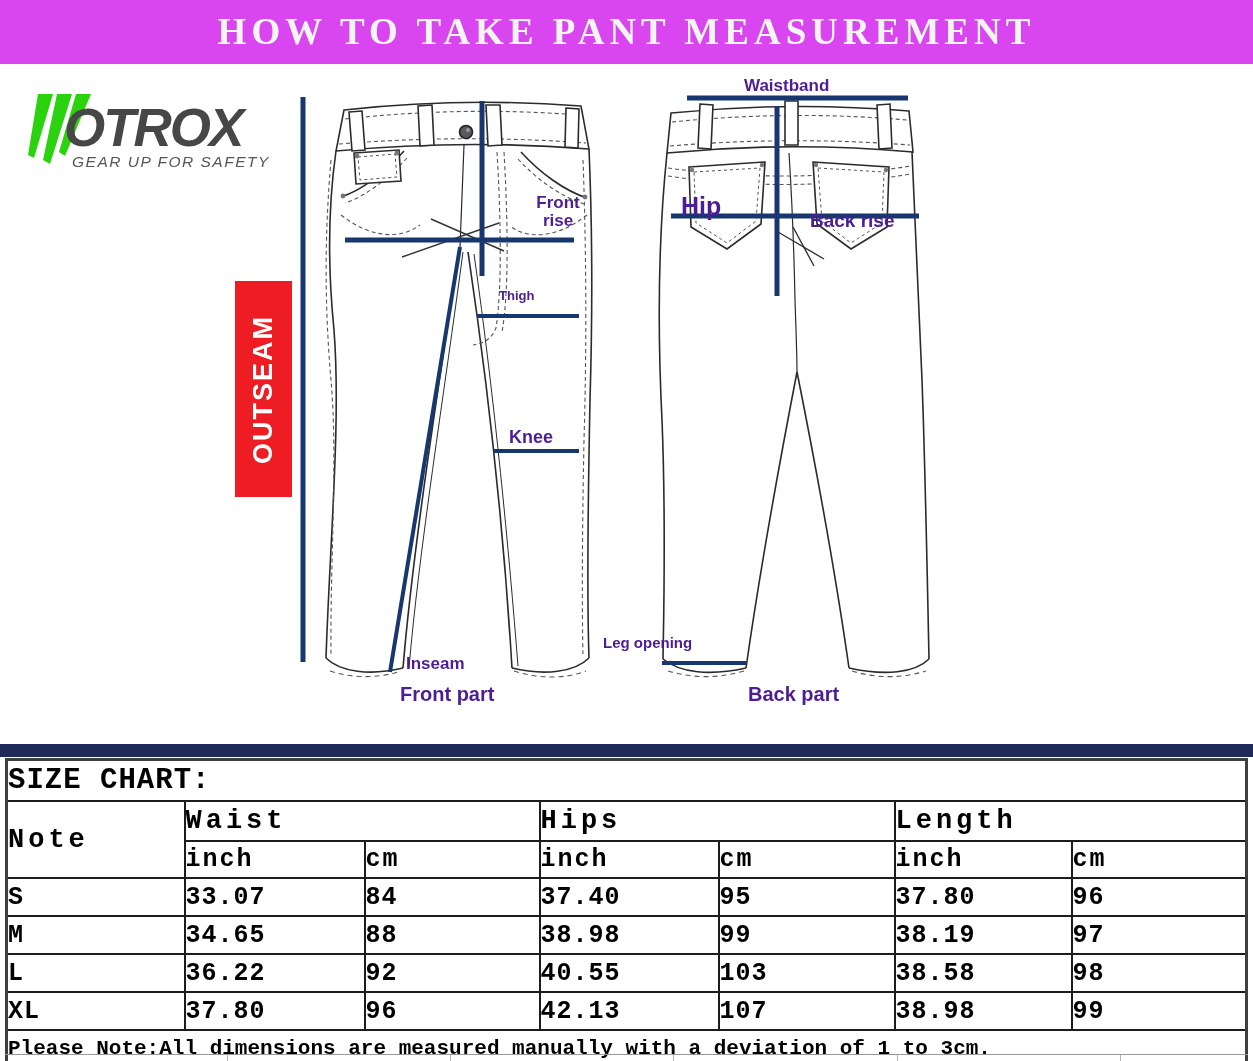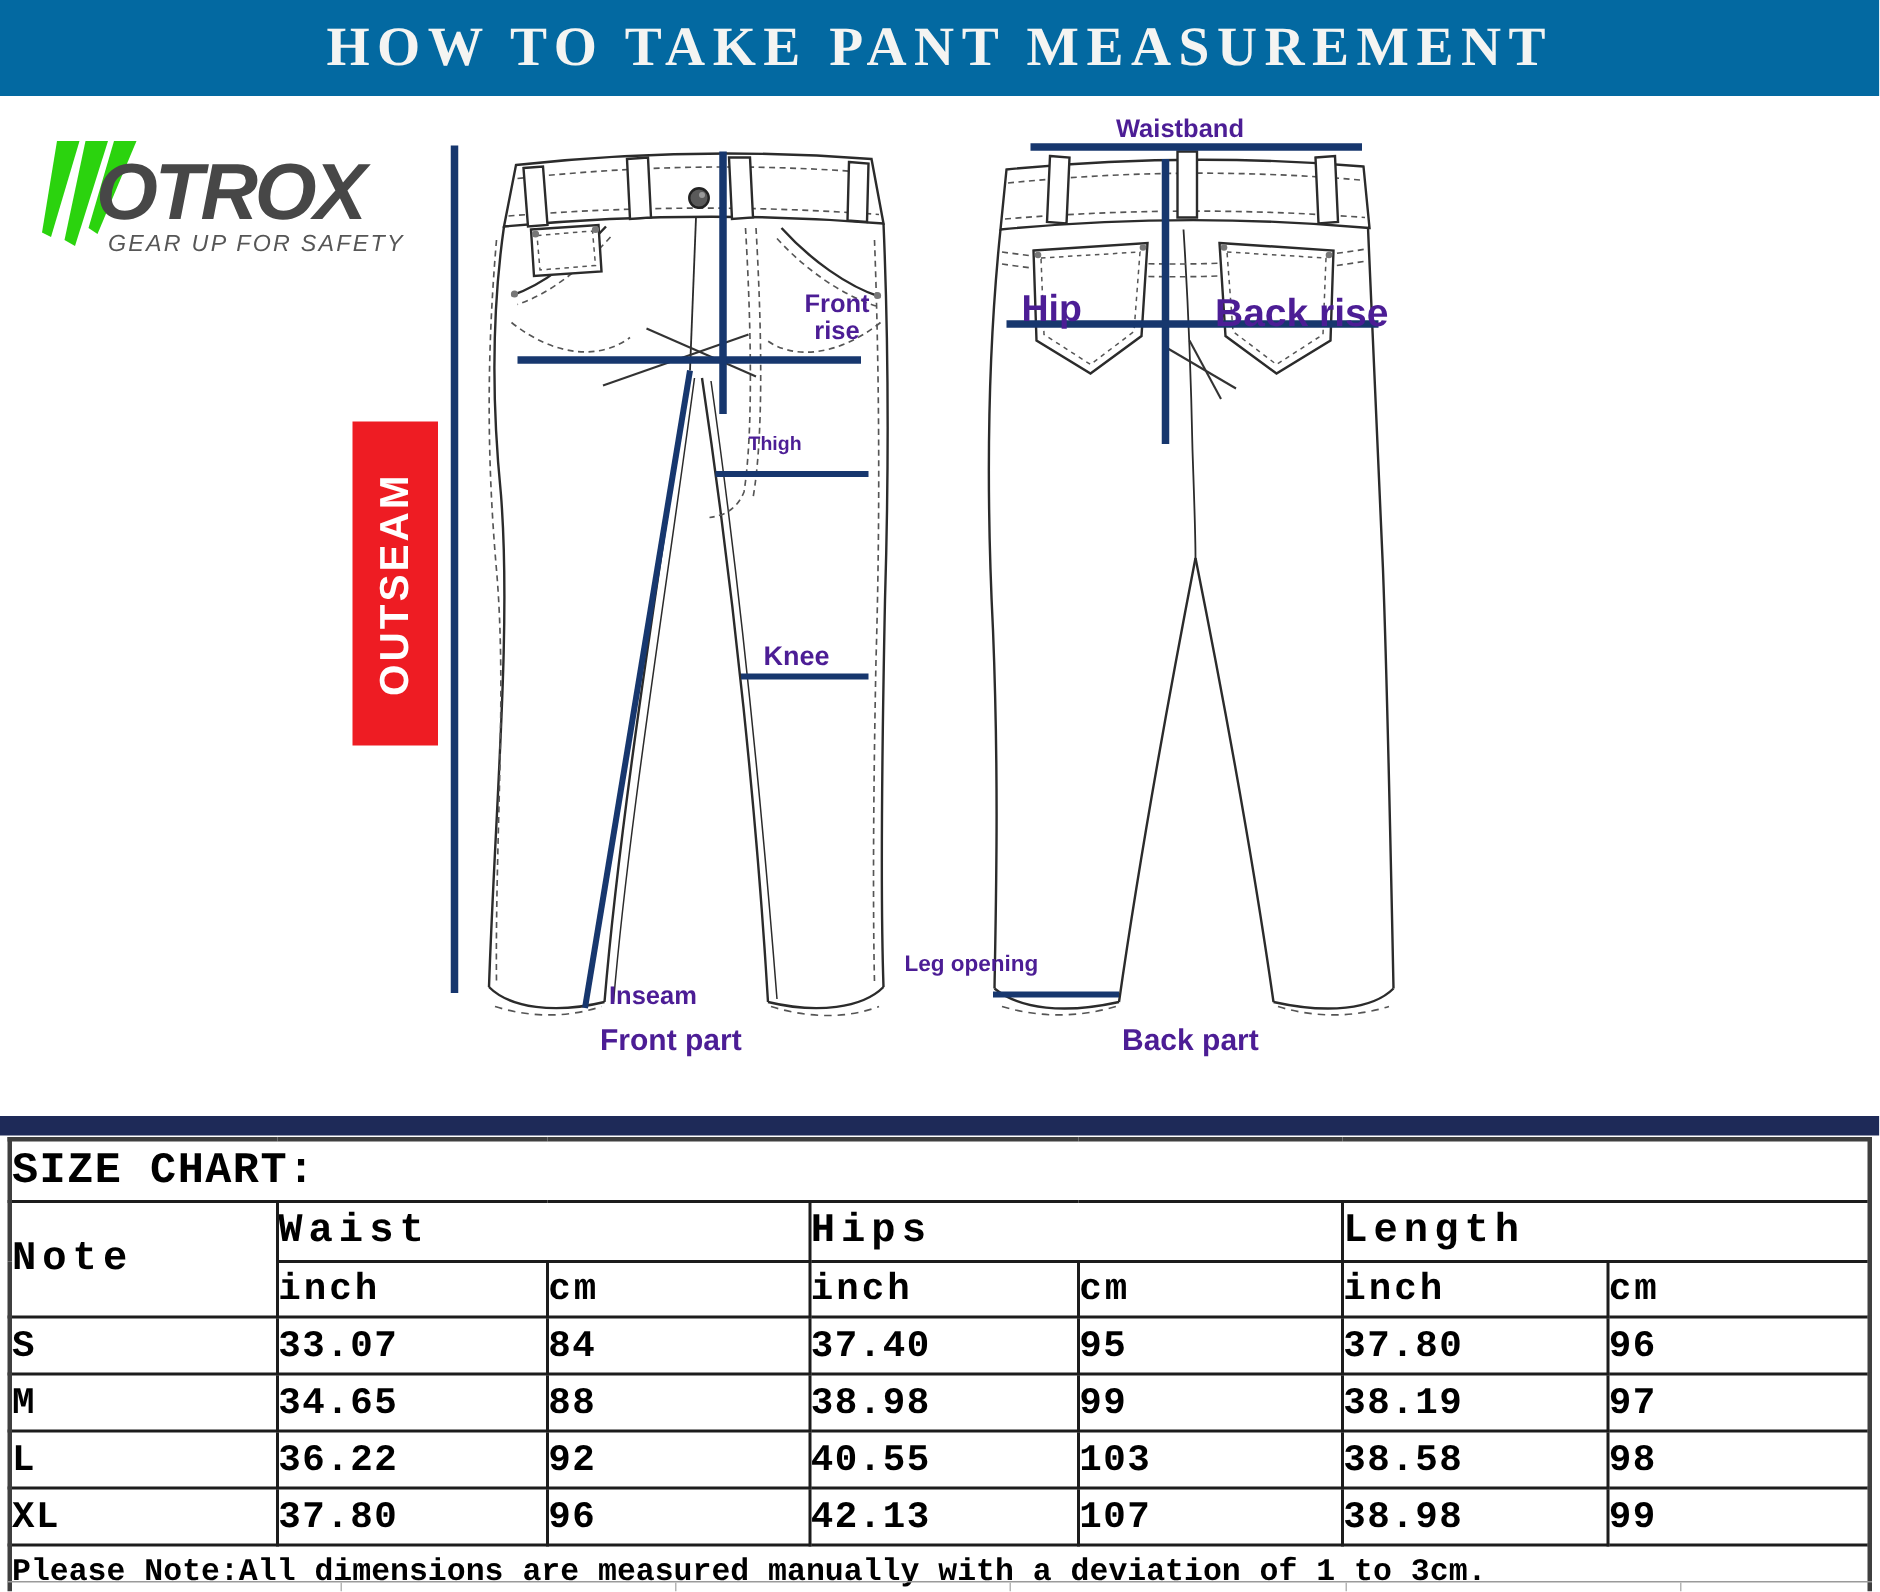--- a/index.html
+++ b/index.html
@@ -1,19 +1,19 @@
 <!DOCTYPE html>
 <html><head>
 <meta charset="utf-8">
 <style>
   html,body{margin:0;padding:0;background:#ffffff;}
   .page{position:relative;width:1253px;height:1061px;background:#fff;overflow:hidden;
         font-family:"Liberation Sans",sans-serif;}
   
-  .banner{position:absolute;left:0;top:0;width:1253px;height:64px;background:#0369a1;}
+  .banner{position:absolute;left:0;top:0;width:1253px;height:64px;background:#d946ef;}
   .banner h1{margin:0;height:64px;line-height:64px;text-align:center;color:#f4f4f2;
              font-family:"Liberation Serif",serif;font-weight:600;font-size:37px;letter-spacing:5px;}
   
   .logo{position:absolute;left:12px;top:88px;width:260px;height:95px;}
   
   .outseam{position:absolute;left:235px;top:281px;width:57px;height:216px;background:#ee1c23;
            display:flex;align-items:center;justify-content:center;}
   .outseam span{writing-mode:vertical-rl;transform:rotate(180deg);color:#fff;font-weight:bold;
                 font-size:27px;letter-spacing:2px;}
   
@@ -21,21 +21,21 @@
   
   .dlabel{position:absolute;z-index:2;color:#4c1d95;font-weight:bold;white-space:nowrap;}
   .lbl-waistband{left:744px;top:76px;font-size:17px;}
   .lbl-front-rise{left:527px;top:194px;width:62px;font-size:17px;line-height:18px;
                   text-align:center;white-space:normal;}
   .lbl-thigh{left:499px;top:288px;font-size:13px;}
   .lbl-knee{left:509px;top:427px;font-size:18px;}
   .lbl-inseam{left:406px;top:654px;font-size:17px;}
   .lbl-front-part{left:400px;top:683px;font-size:20px;}
   .lbl-hip{left:681px;top:192px;font-size:25px;}
-  .lbl-back-rise{left:810px;top:193px;font-size:26px;}
+  .lbl-back-rise{left:810px;top:210px;font-size:19px;}
   .lbl-leg-opening{left:603px;top:634px;font-size:15px;}
   .lbl-back-part{left:748px;top:683px;font-size:20px;}
   
   .divider{position:absolute;left:0;top:744px;width:1253px;height:13px;background:#1e2a58;z-index:3;}
   
   .chart-wrap{position:absolute;left:5px;top:758px;width:1243px;z-index:3;background:#fff;}
   table.size-chart{border-collapse:collapse;table-layout:fixed;width:1243px;
                    font-family:"Liberation Mono","DejaVu Sans Mono",monospace;font-weight:bold;color:#000;}
   table.size-chart td{border:2px solid #1c1c1c;text-align:left;padding:0;overflow:hidden;}
   table.size-chart{border:3px solid #3f3f3f;}

